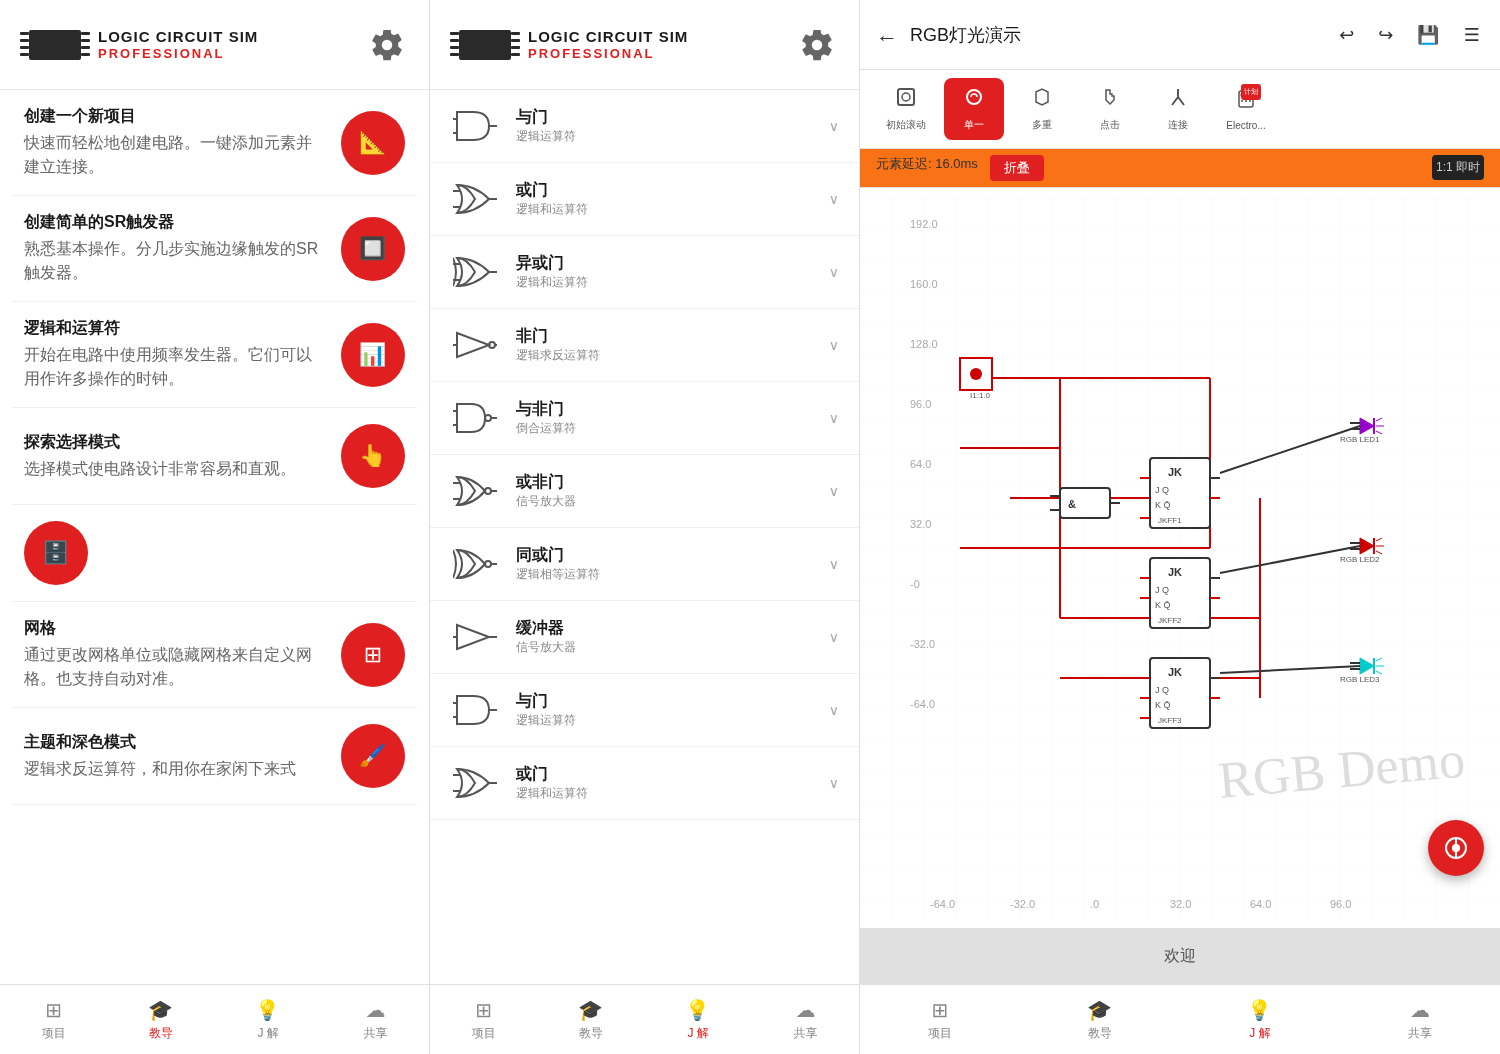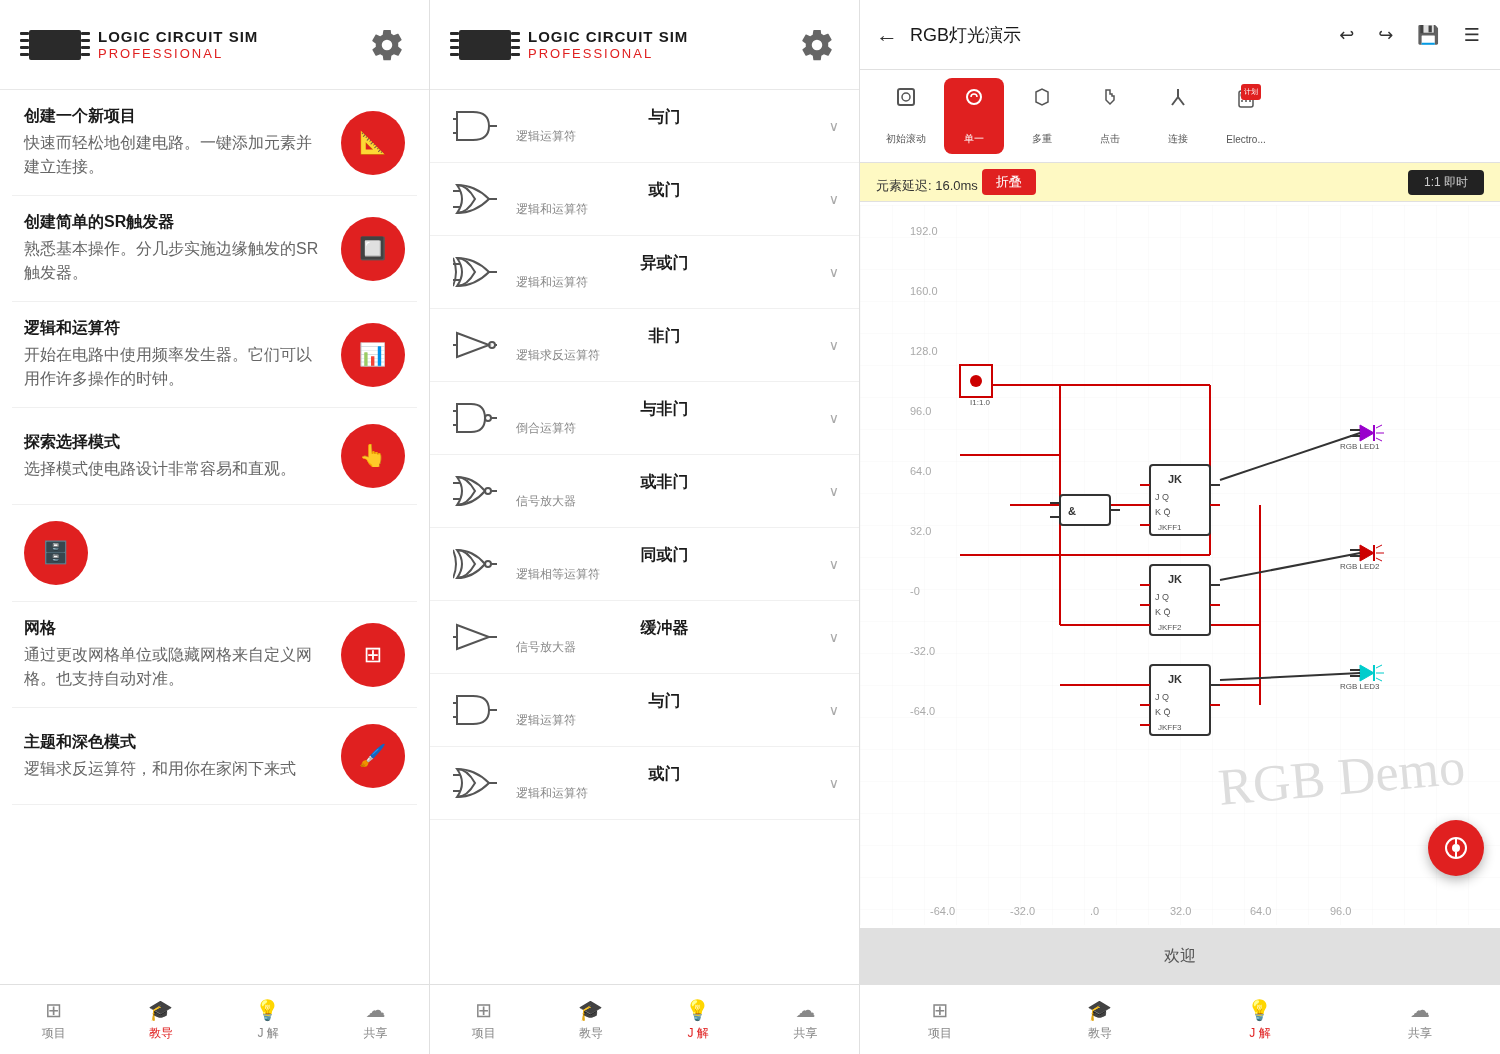--- a/index.html
+++ b/index.html
@@ -66,21 +66,21 @@
     .logo-title {
       font-size: 15px;
       font-weight: 900;
       color: #1a1a1a;
       letter-spacing: 1px;
       line-height: 1.2;
     }
 
     .logo-subtitle {
       font-size: 13px;
-      font-weight: 400;
+      font-weight: 700;
       color: #e02020;
       letter-spacing: 2px;
     }
 
     .gear-icon-wrap {
       width: 44px;
       height: 44px;
       display: flex;
       align-items: center;
       justify-content: center;
@@ -190,21 +190,20 @@
     }
 
     .gate-info {
       flex: 1;
     }
 
     .gate-name {
       font-size: 16px;
       font-weight: 600;
       color: #1a1a1a;
-      text-align: center;
     }
 
     .gate-desc {
       font-size: 12px;
       color: #888;
     }
 
     .gate-chevron {
       color: #aaa;
       font-size: 14px;
@@ -253,21 +252,21 @@
       padding: 8px 16px;
       background: #fff;
       border-bottom: 1px solid #e0e0e0;
       gap: 8px;
     }
 
     .comp-btn {
       display: flex;
       flex-direction: column;
       align-items: center;
-      gap: 18px;
+      gap: 4px;
       padding: 8px 10px;
       border-radius: 8px;
       cursor: pointer;
       min-width: 60px;
     }
 
     .comp-btn.active {
       background: #e02020;
       color: white;
     }
@@ -284,25 +283,25 @@
       font-size: 10px;
     }
 
     .comp-btn.active .comp-btn-label {
       color: white;
     }
 
     
     .status-bar {
       display: flex;
-      align-items: flex-end;
+      align-items: flex-start;
       padding: 6px 16px;
-      background: #fef9c3;
+      background: #f97316;
       border-bottom: 1px solid #e0e0e0;
-      gap: 4px;
+      gap: 12px;
     }
 
     .status-delay {
       font-size: 13px;
       color: #333;
     }
 
     .status-fold-btn {
       background: #e02020;
       color: white;
@@ -310,21 +309,21 @@
       border-radius: 4px;
       font-size: 13px;
       cursor: pointer;
     }
 
     .status-spacer { flex: 1; }
 
     .status-realtime {
       background: #222;
       color: #ccc;
-      padding: 4px 16px;
+      padding: 4px 4px;
       border-radius: 4px;
       font-size: 12px;
     }
 
     
     .circuit-canvas {
       flex: 1;
       background: #fff;
       position: relative;
       overflow: hidden;

